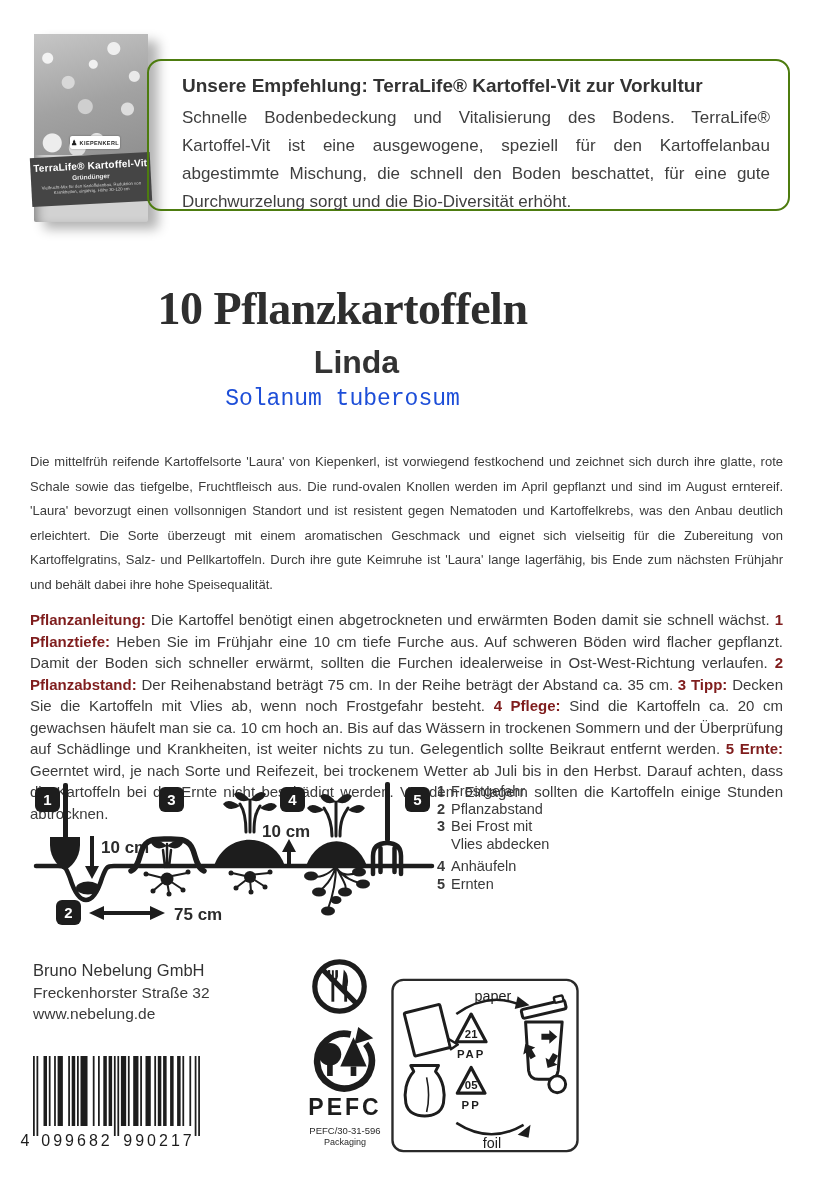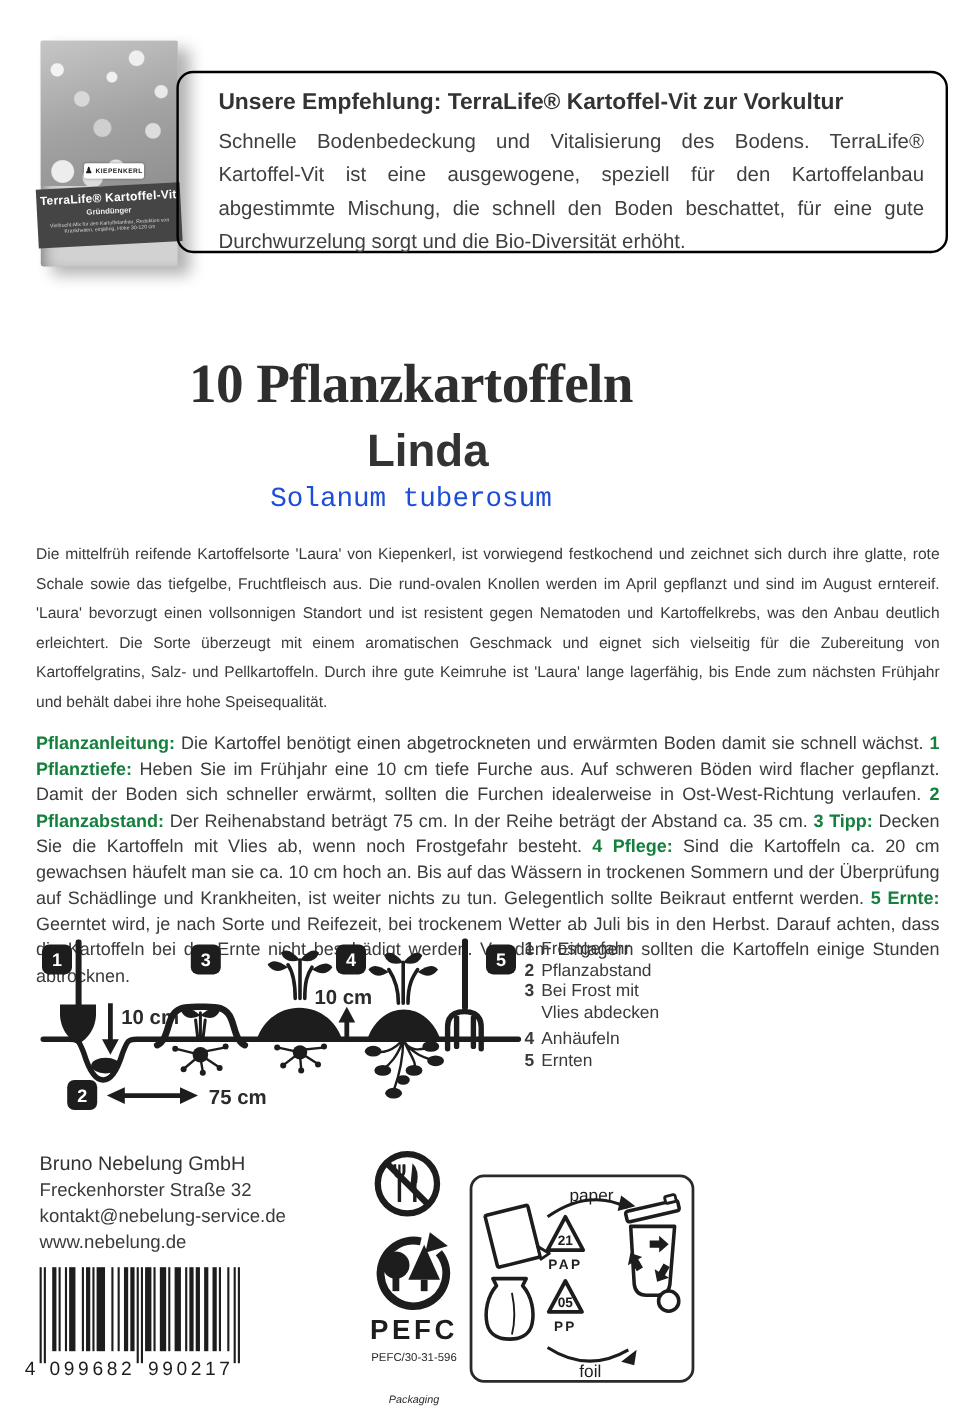--- a/index.html
+++ b/index.html
@@ -40,57 +40,57 @@
     position:absolute;left:-3px;top:121px;width:120px;height:49px;background:#454545;
     transform:rotate(-3deg);color:#ffffff;text-align:center;padding-top:5px;box-sizing:border-box;
   }
   .bag-product{font-size:10px;font-weight:bold;letter-spacing:.2px;}
   .bag-sub{font-size:6.5px;font-weight:bold;margin-top:2px;color:#eaeaea;}
   .bag-fine{font-size:4.3px;line-height:5.2px;color:#cfcfcf;margin-top:3px;padding:0 8px;}
 
   
   .promo{
     left:147px;top:59px;width:643px;height:152px;box-sizing:border-box;
-    border:2px solid #000000;border-radius:14px;padding:14px 18px 0 33px;
+    border:2px solid #4d7c0f;border-radius:14px;padding:14px 18px 0 33px;
   }
   .promo h2{margin:0 0 7px 0;font-size:19px;color:#333333;}
   .promo p{margin:0;font-size:17px;line-height:28px;text-align:justify;color:#3f3f3f;}
 
   
-  .title-block{left:0;top:293px;width:685px;text-align:center;}
+  .title-block{left:0;top:282px;width:685px;text-align:center;}
   .title-main{
     font-family:"Liberation Serif",serif;font-weight:bold;font-size:46px;
     letter-spacing:-.5px;color:#2e2e2e;margin:0;
   }
-  .title-variety{font-size:38px;font-weight:bold;color:#333333;margin-top:9px;padding-left:28px;}
+  .title-variety{font-size:32px;font-weight:bold;color:#333333;margin-top:9px;padding-left:28px;}
   .title-latin{font-size:23px;color:#1d4ed8;margin-top:5px;font-family:Liberation Mono, monospace;}
 
   
   .desc{left:30px;top:437px;width:753px;font-size:13px;line-height:24.6px;text-align:justify;color:#3b3b3b;}
   .anleitung{left:30px;top:594px;width:753px;font-size:15px;line-height:21.5px;text-align:justify;color:#3b3b3b;}
-  .anleitung b{color:#15803d;}
+  .anleitung b{color:#7f1d1d;}
 
   
   .diagram{left:28px;top:780px;width:412px;height:172px;}
   .legend{left:437px;top:783px;width:185px;font-size:14.5px;line-height:17.5px;color:#3a3a3a;}
   .legend-row{display:flex;}
   .legend-row.gap{margin-top:5px;}
   .legend-num{font-weight:bold;width:14px;flex:0 0 14px;}
   .legend-label{white-space:pre-line;}
 
   
   .company{left:33px;top:960px;font-size:15.5px;line-height:21.5px;color:#3a3a3a;}
   .company .name{font-size:16.5px;font-weight:normal;color:#333333;}
   .barcode{left:20px;top:1054px;width:184px;height:96px;}
   .nofood{left:311px;top:958px;width:57px;height:57px;}
   .pefc-block{left:299px;top:1026px;width:92px;text-align:center;color:#1d1d1d;}
   .pefc-mark{width:88px;height:66px;}
   .pefc-word{font-size:23px;font-weight:bold;letter-spacing:3px;margin-top:-2px;}
   .pefc-code{font-size:9.5px;margin-top:4px;color:#2a2a2a;}
-  .pefc-pack{font-size:9px;margin-top:24px;color:#2a2a2a;font-style:italic;}
+  .pefc-pack{font-size:9px;margin-top:1px;color:#2a2a2a;}
   .recycle{left:391px;top:978px;width:188px;height:175px;}
 
   svg text{font-family:"Liberation Sans",sans-serif;}
 </style>
 </head>
 <body>
 
 <div class="abs bag">
   <div class="bag-photo"></div>
   <div class="bag-brand">
@@ -251,21 +251,20 @@
     </div>
   <div class="legend-row">
       <span class="legend-num">5</span>
       <span class="legend-label">Ernten</span>
     </div>
 </div>
 
 <div class="abs company">
   <div class="name">Bruno Nebelung GmbH</div>
   <div>Freckenhorster Straße 32</div>
-  <div>kontakt@nebelung-service.de</div>
   <div>www.nebelung.de</div>
 </div>
 
 <svg class="abs barcode" viewBox="0 0 184 96" xmlns="http://www.w3.org/2000/svg">
   <g fill="#1d1d1d">
     <rect x="13.0" y="2" width="1.76" height="80"></rect>
       <rect x="16.5" y="2" width="1.76" height="80"></rect>
     <rect x="23.5" y="2" width="3.52" height="70"></rect>
       <rect x="28.8" y="2" width="1.76" height="70"></rect>
     <rect x="34.1" y="2" width="1.76" height="70"></rect>

